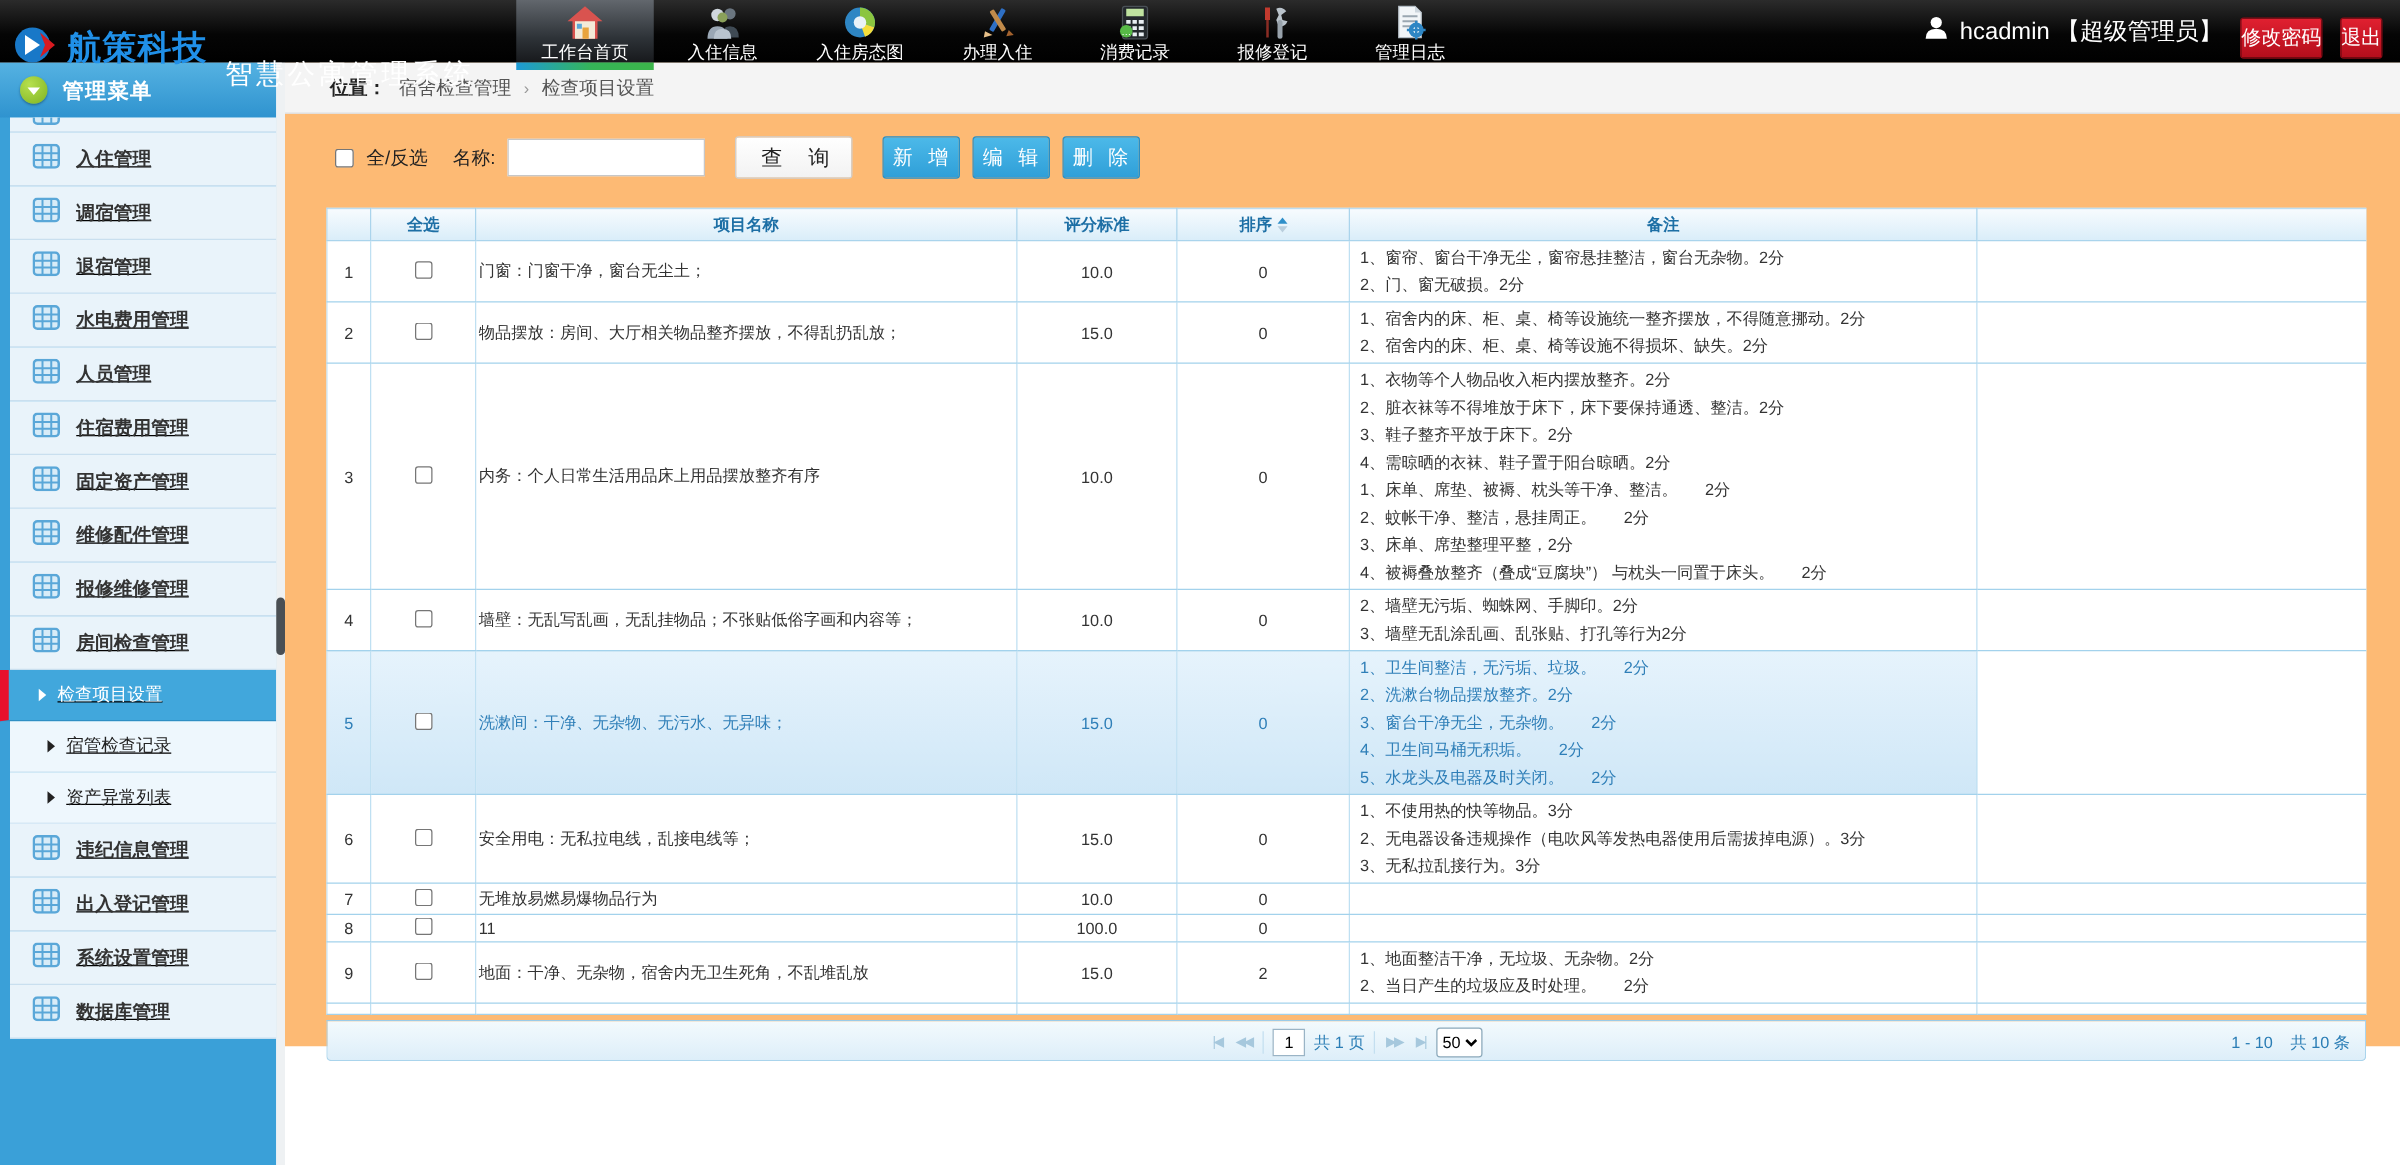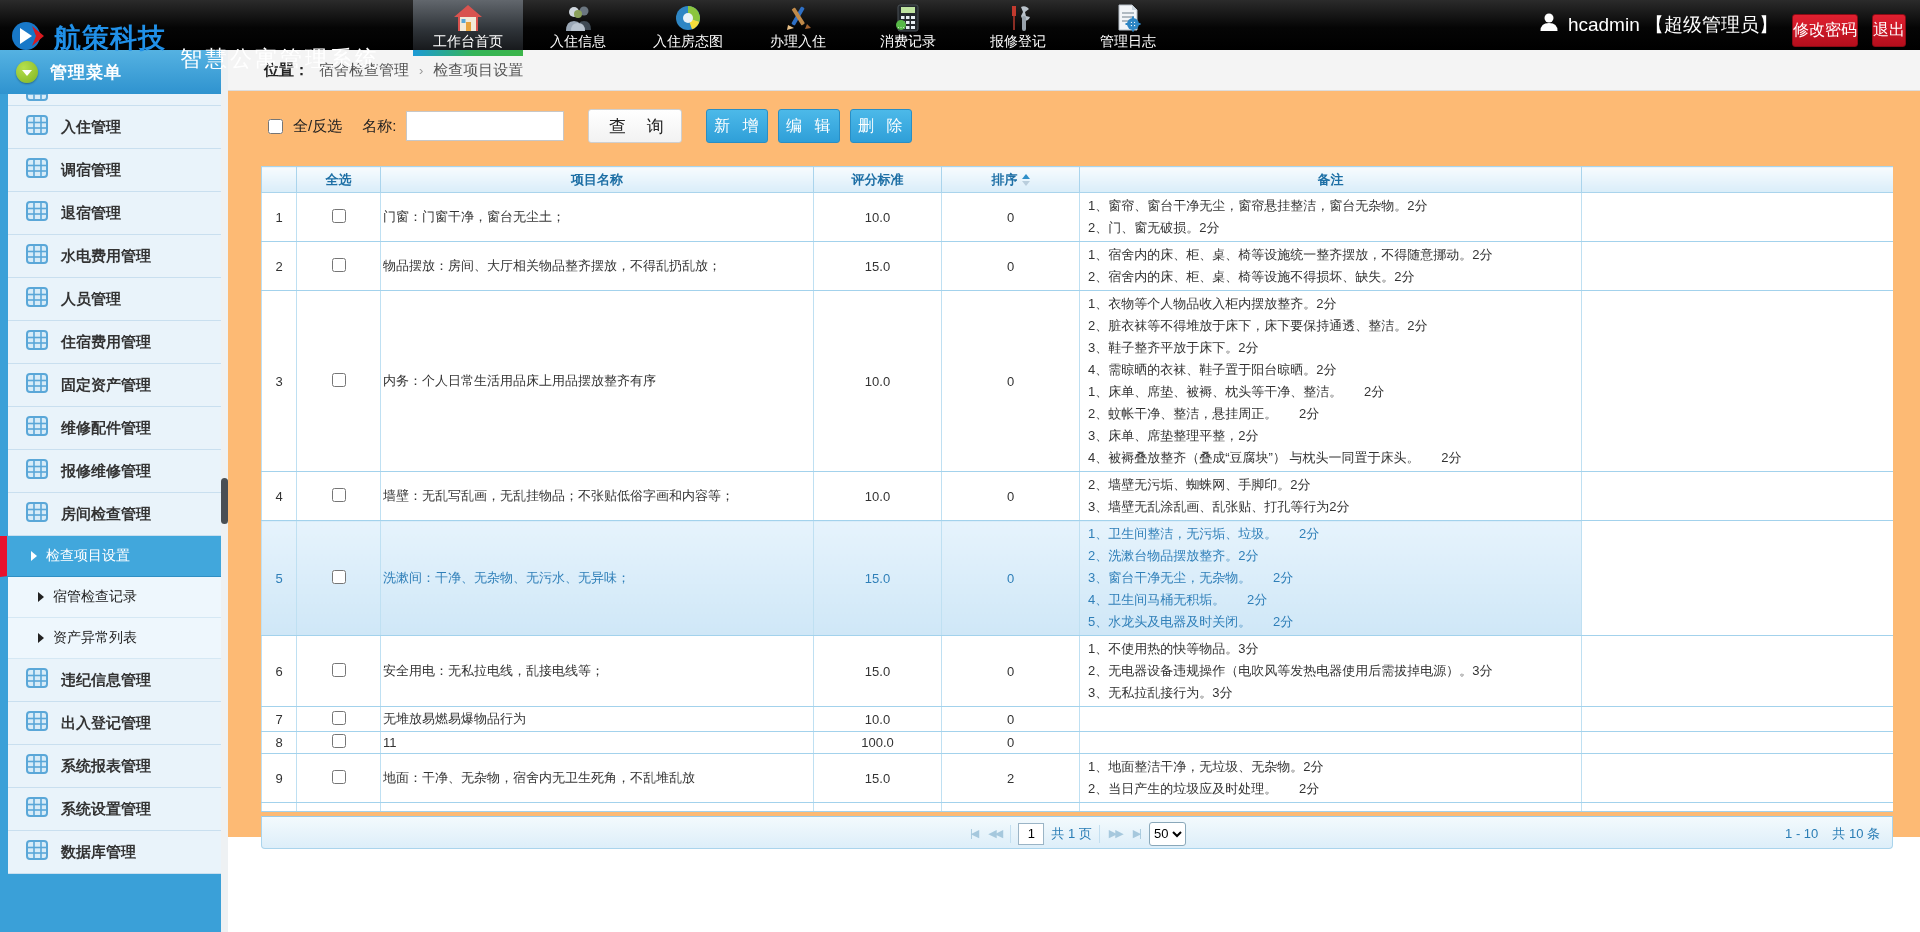--- a/index.html
+++ b/index.html
@@ -28,21 +28,21 @@
   
   .sidebar { position:absolute; left:0; top:50px; width:221px; height:882px;
     background:#3aa0d8; overflow:hidden; }
   .side-header { height:44px; background:linear-gradient(180deg,#55b2e2,#2f93cf);
     display:flex; align-items:center; padding-left:16px; gap:12px; }
   .side-header-label { color:#fff; font-size:17px; font-weight:bold; letter-spacing:1px; }
   .green-dot { width:22px; height:22px; border-radius:50%; background:radial-gradient(circle at 35% 30%,#b6e04e,#7fb322);
     display:flex; align-items:center; justify-content:center; box-shadow:0 1px 2px rgba(0,0,0,.35); }
   .green-dot i { width:0; height:0; border-left:5px solid transparent; border-right:5px solid transparent;
     border-top:6px solid #fff; margin-top:2px; }
-  .menu { margin-left:8px; }
+  .menu { margin-left:8px;text-decoration:underline; }
   .menu-item { height:43px; background:#e9f3fa; border-bottom:1px solid #c9dfef;
     display:flex; align-items:center; padding-left:18px; gap:13px; cursor:pointer; }
   .menu-item.partial { height:12px; overflow:hidden; align-items:flex-end; }
   .menu-item .m-label { font-size:15px; font-weight:bold; color:#333; }
   .menu-sub { height:41px; background:#eef7fd; border-bottom:1px solid #d5e8f4;
     display:flex; align-items:center; padding-left:30px; gap:9px; cursor:pointer; }
   .menu-sub .s-label { font-size:14px; color:#222; }
   .menu-sub .tri { width:0; height:0; border-top:5px solid transparent; border-bottom:5px solid transparent;
     border-left:6px solid #222; }
   .menu-sub.active { margin-left:-8px; padding-left:24px; background:#41a7dc; border-left:7px solid #e8112d;
@@ -428,32 +428,20 @@
       <div class="menu-item">
     <span>
       <svg width="22" height="20" viewBox="0 0 22 20">
         <rect x="1" y="1" width="20" height="18" rx="3" fill="#d8ecf8" stroke="#5aa7d8" stroke-width="2"></rect>
         <line x1="1" y1="7.5" x2="21" y2="7.5" stroke="#5aa7d8" stroke-width="1.6"></line>
         <line x1="1" y1="13" x2="21" y2="13" stroke="#5aa7d8" stroke-width="1.6"></line>
         <line x1="8" y1="1" x2="8" y2="19" stroke="#5aa7d8" stroke-width="1.6"></line>
         <line x1="15" y1="1" x2="15" y2="19" stroke="#5aa7d8" stroke-width="1.6"></line>
       </svg>
     </span>
-    <span class="m-label">系统报表管理</span>
-  </div>
-      <div class="menu-item">
-    <span>
-      <svg width="22" height="20" viewBox="0 0 22 20">
-        <rect x="1" y="1" width="20" height="18" rx="3" fill="#d8ecf8" stroke="#5aa7d8" stroke-width="2"></rect>
-        <line x1="1" y1="7.5" x2="21" y2="7.5" stroke="#5aa7d8" stroke-width="1.6"></line>
-        <line x1="1" y1="13" x2="21" y2="13" stroke="#5aa7d8" stroke-width="1.6"></line>
-        <line x1="8" y1="1" x2="8" y2="19" stroke="#5aa7d8" stroke-width="1.6"></line>
-        <line x1="15" y1="1" x2="15" y2="19" stroke="#5aa7d8" stroke-width="1.6"></line>
-      </svg>
-    </span>
     <span class="m-label">系统设置管理</span>
   </div>
       <div class="menu-item">
     <span>
       <svg width="22" height="20" viewBox="0 0 22 20">
         <rect x="1" y="1" width="20" height="18" rx="3" fill="#d8ecf8" stroke="#5aa7d8" stroke-width="2"></rect>
         <line x1="1" y1="7.5" x2="21" y2="7.5" stroke="#5aa7d8" stroke-width="1.6"></line>
         <line x1="1" y1="13" x2="21" y2="13" stroke="#5aa7d8" stroke-width="1.6"></line>
         <line x1="8" y1="1" x2="8" y2="19" stroke="#5aa7d8" stroke-width="1.6"></line>
         <line x1="15" y1="1" x2="15" y2="19" stroke="#5aa7d8" stroke-width="1.6"></line>

